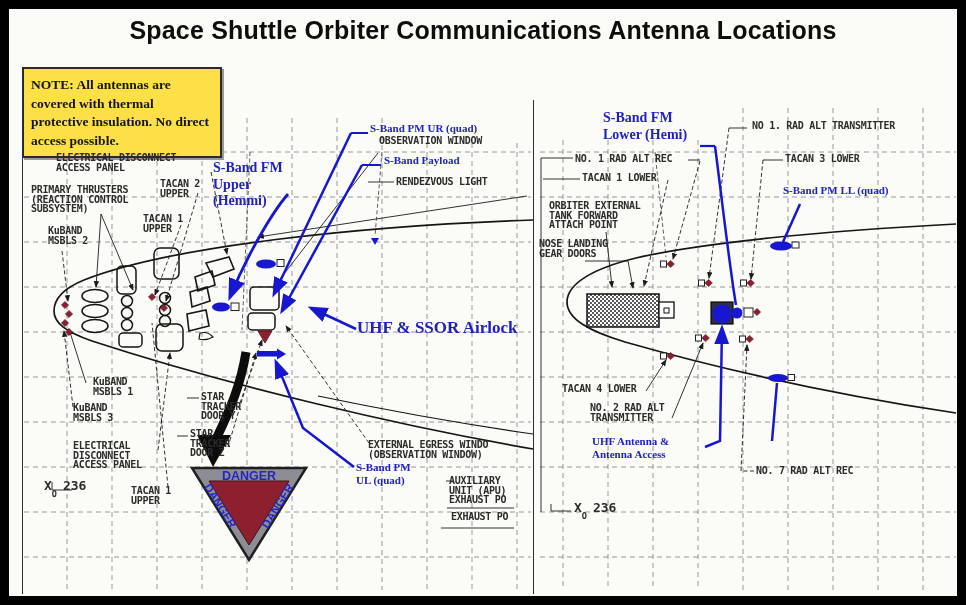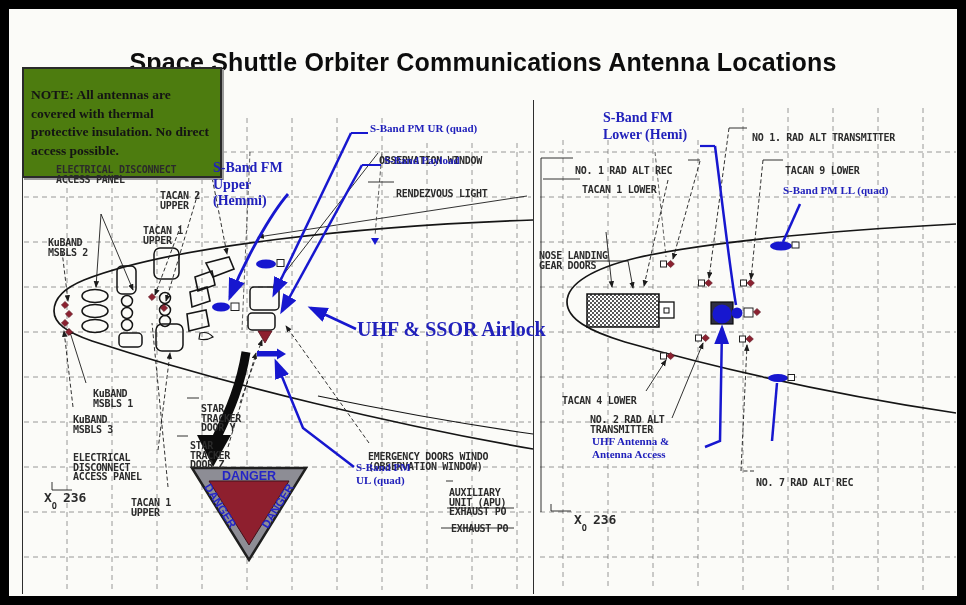--- a/index.html
+++ b/index.html
@@ -1,31 +1,31 @@
 <!DOCTYPE html>
 <html><head>
 <meta charset="utf-8">
 <style>
   html,body{margin:0;padding:0;background:#e8e8e8;}
   .page{position:relative;width:966px;height:605px;background:#fbfbf8;overflow:hidden;
         font-family:"Liberation Sans",sans-serif;}
   .art{position:absolute;left:0;top:0;width:966px;height:605px;}
   .title{position:absolute;left:0;right:0;top:16px;text-align:center;font-weight:bold;
-         font-size:25px;letter-spacing:.2px;color:#0d0d0d;margin-top:32px;}
+         font-size:25px;letter-spacing:.2px;color:#0d0d0d;}
   .note{position:absolute;left:22px;top:67px;width:200px;min-height:78px;border:2px solid #2a2a2a;
-        background:#4d7c0f;padding:16px 7px;box-shadow:2px 2px 0 #9a9a9a;box-sizing:border-box;}
+        background:#fde047;padding:6px 7px;box-shadow:2px 2px 0 #9a9a9a;box-sizing:border-box;}
   .note-text{font-family:"Liberation Serif",serif;font-weight:bold;font-size:13.5px;
              line-height:1.24;color:#141414;white-space:pre-line;}
   .lbl{position:absolute;white-space:pre-line;}
   .tech{font-family:"DejaVu Sans Mono",monospace;font-size:10px;line-height:9.5px;
-        font-weight:bold;color:#2b2b2b;letter-spacing:-.3px;margin-top:12px;}
+        font-weight:bold;color:#2b2b2b;letter-spacing:-.3px;}
   .blue{font-family:"Liberation Serif",serif;font-weight:bold;color:#2121bb;
         font-size:11px;line-height:1.18;}
   .sm{font-size:14px;}
-  .bg{font-size:20px;}
+  .bg{font-size:17px;}
   .xo{font-size:13px;letter-spacing:0;}
   .xo .xs{font-size:8.5px;position:relative;top:3px;}
   .xo .n{margin-left:6px;}
 </style>
 </head>
 <body>
 
 <div class="page">
 
 <svg class="art" viewBox="0 0 966 605">
@@ -220,64 +220,70 @@
 <div class="title">Space Shuttle Orbiter Communications Antenna Locations</div>
 <div class="note">
   <span class="note-text">NOTE: All antennas are
 covered with thermal
 protective insulation. No direct
 access possible.</span>
 </div>
 
 <div class="lbl tech" style="left:56px;top:153px">ELECTRICAL DISCONNECT
 ACCESS PANEL</div>
+<div class="lbl tech" style="left:31px;top:185px">PRIMARY THRUSTERS
+(REACTION CONTROL
+SUBSYSTEM)</div>
 <div class="lbl tech" style="left:160px;top:179px">TACAN 2
 UPPER</div>
 <div class="lbl tech" style="left:143px;top:214px">TACAN 1
 UPPER</div>
 <div class="lbl tech" style="left:48px;top:226px">KuBAND
 MSBLS 2</div>
-<div class="lbl tech" style="left:379px;top:144px">OBSERVATION WINDOW</div>
+<div class="lbl tech" style="left:379px;top:136px">OBSERVATION WINDOW</div>
 <div class="lbl tech" style="left:396px;top:177px">RENDEZVOUS LIGHT</div>
 <div class="lbl tech" style="left:93px;top:377px">KuBAND
 MSBLS 1</div>
 <div class="lbl tech" style="left:73px;top:403px">KuBAND
 MSBLS 3</div>
 <div class="lbl tech" style="left:201px;top:392px">STAR
 TRACKER
 DOOR Y</div>
 <div class="lbl tech" style="left:190px;top:429px">STAR
 TRACKER
 DOOR Z</div>
 <div class="lbl tech" style="left:73px;top:441px">ELECTRICAL
 DISCONNECT
 ACCESS PANEL</div>
 <div class="lbl tech xo" style="left:44px;top:481px"><span>X</span><sub class="xs">O</sub><span class="n">236</span></div>
 <div class="lbl tech" style="left:131px;top:486px">TACAN 1
 UPPER</div>
-<div class="lbl tech" style="left:368px;top:440px">EMERGENCY DOORS WINDO
+<div class="lbl tech" style="left:368px;top:440px">EXTERNAL EGRESS WINDO
 (OBSERVATION WINDOW)</div>
 <div class="lbl tech" style="left:449px;top:476px">AUXILIARY
 UNIT (APU)
 EXHAUST PO</div>
 <div class="lbl tech" style="left:451px;top:512px">EXHAUST PO</div>
 
 <div class="lbl blue sm" style="left:213px;top:160px">S-Band FM
 Upper
 (Hemmi)</div>
 <div class="lbl blue" style="left:370px;top:122px">S-Band PM UR (quad)</div>
 <div class="lbl blue" style="left:384px;top:154px">S-Band Payload</div>
 <div class="lbl blue bg" style="left:357px;top:318px">UHF &amp; SSOR Airlock</div>
 <div class="lbl blue" style="left:356px;top:461px">S-Band PM
 UL (quad)</div>
 
 <div class="lbl tech" style="left:752px;top:121px">NO 1. RAD ALT TRANSMITTER</div>
 <div class="lbl tech" style="left:575px;top:154px">NO. 1 RAD ALT REC</div>
-<div class="lbl tech" style="left:785px;top:154px">TACAN 9 LOWER</div>
+<div class="lbl tech" style="left:785px;top:154px">TACAN 3 LOWER</div>
 <div class="lbl tech" style="left:582px;top:173px">TACAN 1 LOWER</div>
+<div class="lbl tech" style="left:549px;top:201px">ORBITER EXTERNAL
+TANK FORWARD
+ATTACH POINT</div>
 <div class="lbl tech" style="left:539px;top:239px">NOSE LANDING
 GEAR DOORS</div>
 <div class="lbl tech" style="left:562px;top:384px">TACAN 4 LOWER</div>
 <div class="lbl tech" style="left:590px;top:403px">NO. 2 RAD ALT
 TRANSMITTER</div>
 <div class="lbl tech" style="left:756px;top:466px">NO. 7 RAD ALT REC</div>
 <div class="lbl tech xo" style="left:574px;top:503px"><span>X</span><sub class="xs">O</sub><span class="n">236</span></div>
 
 <div class="lbl blue sm" style="left:603px;top:110px">S-Band FM
 Lower (Hemi)</div>

